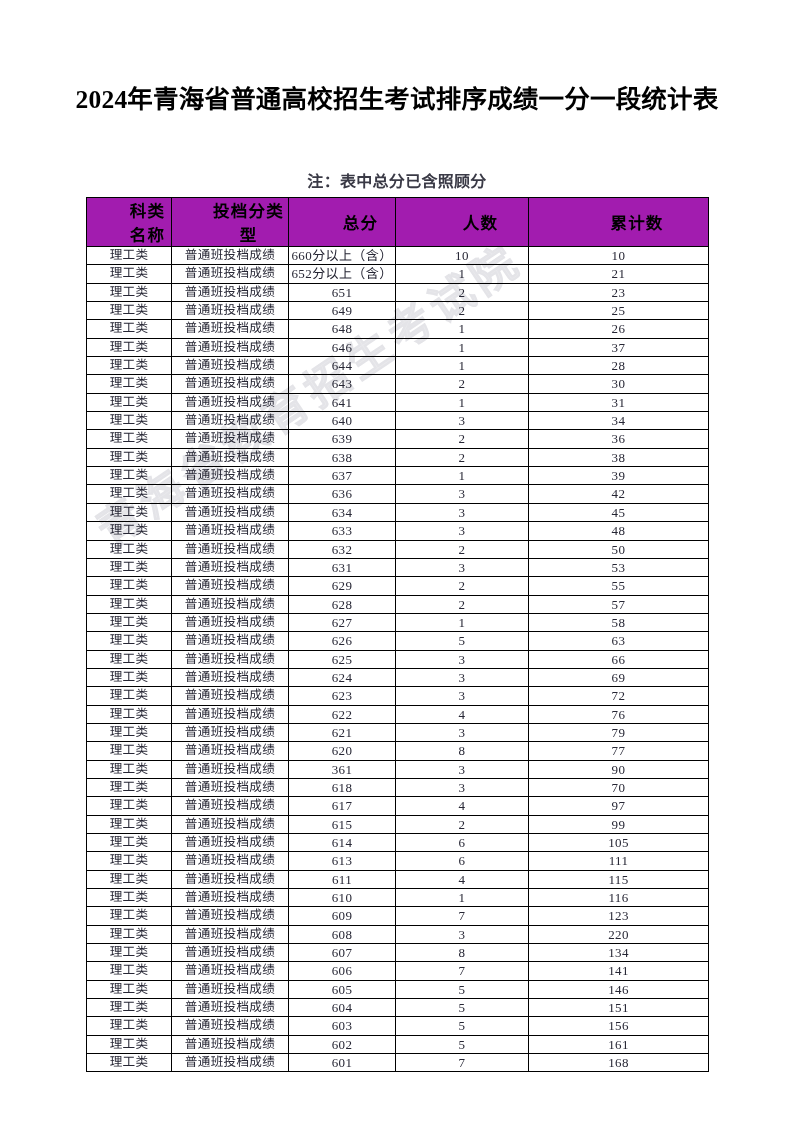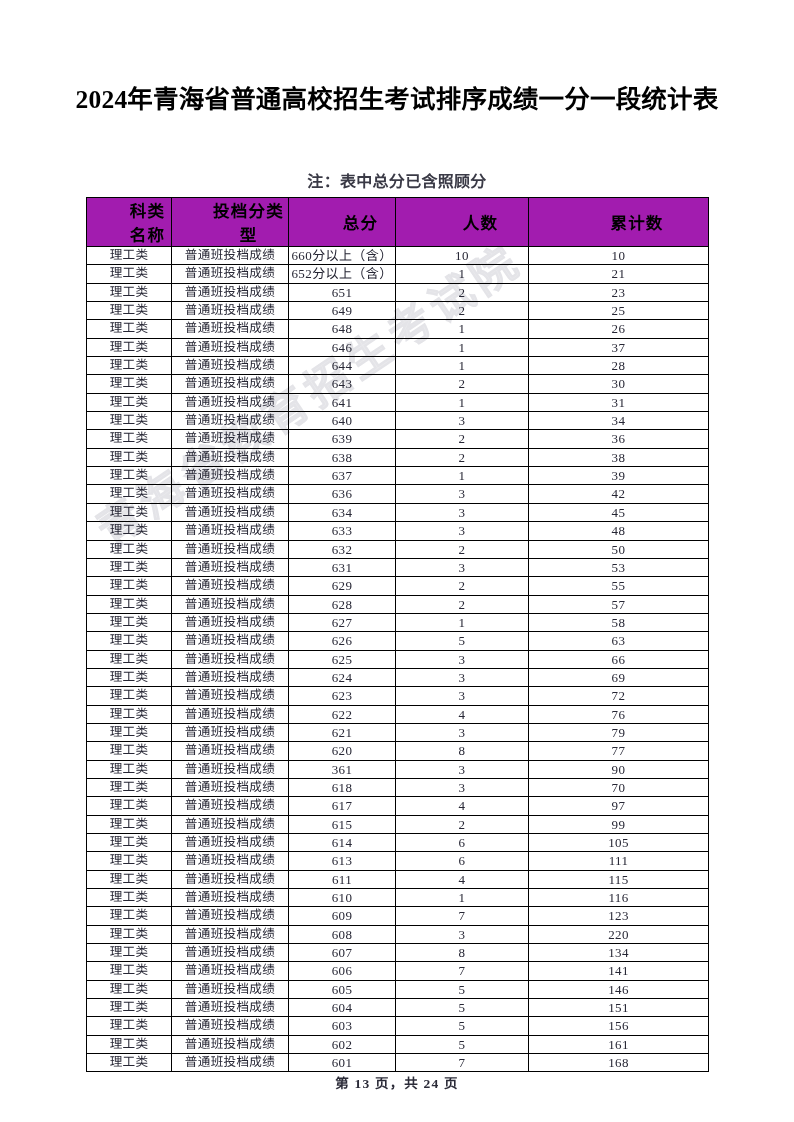--- a/index.html
+++ b/index.html
@@ -513,17 +513,14 @@
             <td class="cn">理工类</td>
             <td class="cn">普通班投档成绩</td>
             <td class="num">601</td>
             <td class="num">7</td>
             <td class="num">168</td>
           </tr>
         </tbody>
     </table>
   </div>
 
-  <div class="footer">
-    <span class="footer-text">第 13 页，共 24 页</span>
-  </div>
 
 </div>
 
 </body></html>

